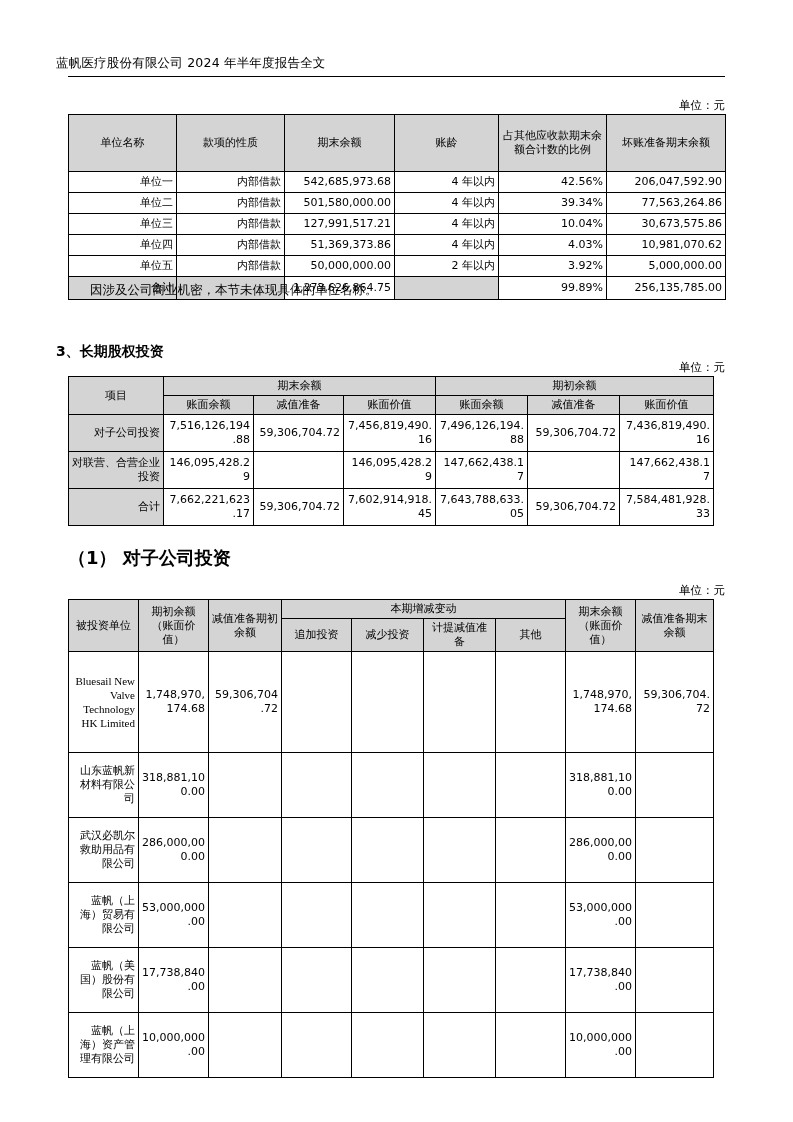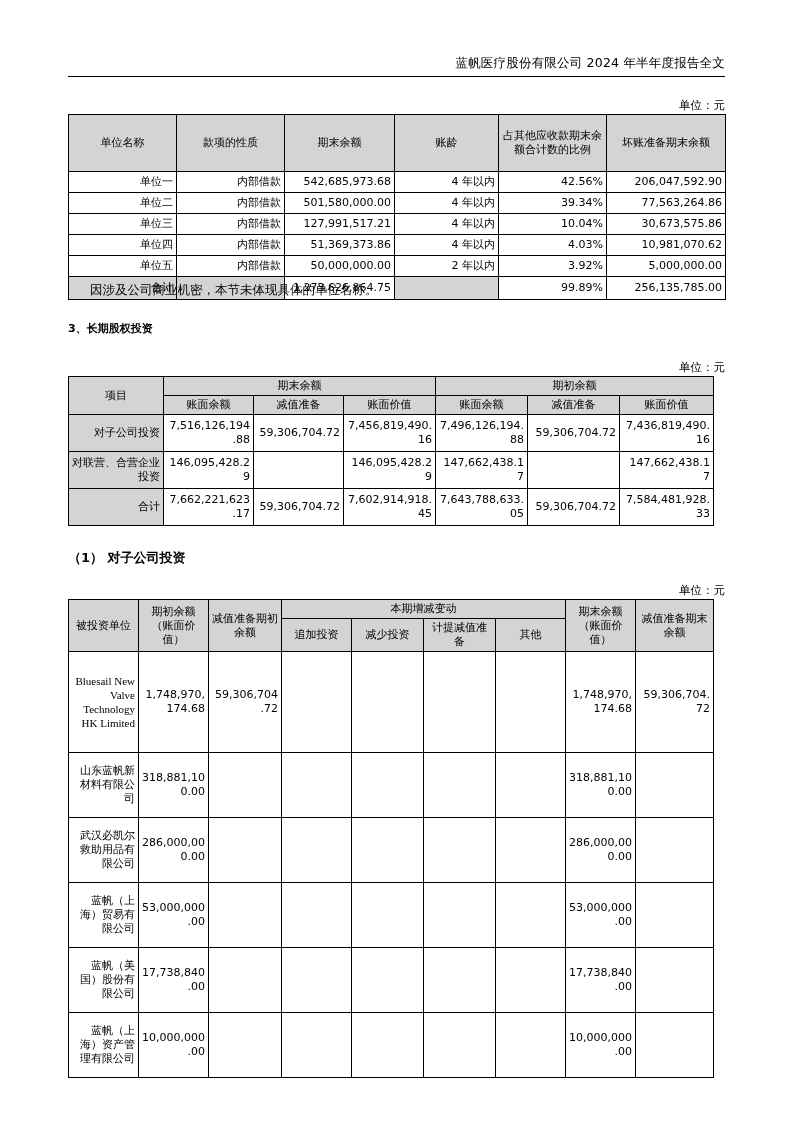--- a/index.html
+++ b/index.html
@@ -19,24 +19,23 @@
     position: absolute;
     left: 0; top: 0;
     width: 793px;
     height: 1122px;
     box-sizing: border-box;
   }
 
   
   .hdr {
     position: absolute;
-    left: 68px;
+    left: 56px;
     top: 55px;
     width: 657px;
-    text-align: right;
     font-size: 12.5px;
     line-height: 16px;
     font-family: "DejaVu Sans", "Liberation Sans", sans-serif;
     letter-spacing: 0.2px;
   }
   .hdr-rule {
     position: absolute;
     left: 68px;
     top: 76px;
     width: 657px;
@@ -88,30 +87,31 @@
   
   .note {
     position: absolute;
     left: 68px;
     font-size: 12.5px;
     line-height: 18px;
     font-family: "DejaVu Sans", "Liberation Sans", sans-serif;
   }
   .h-sec {
     position: absolute;
-    left: 68px;
-    font-size: 11px;
+    left: 56px;
+    font-size: 14px;
     line-height: 18px;
     font-weight: bold;
     font-family: "DejaVu Sans", "Liberation Sans", sans-serif;
+    margin-top: 22px;
   }
   .h-sub {
     position: absolute;
     left: 68px;
-    font-size: 13px;
+    font-size: 18px;
     line-height: 18px;
     font-weight: bold;
     font-family: "DejaVu Sans", "Liberation Sans", sans-serif;
   }
 
   
   .pgnum {
     position: absolute;
     left: 68px;
     top: 1040px;

